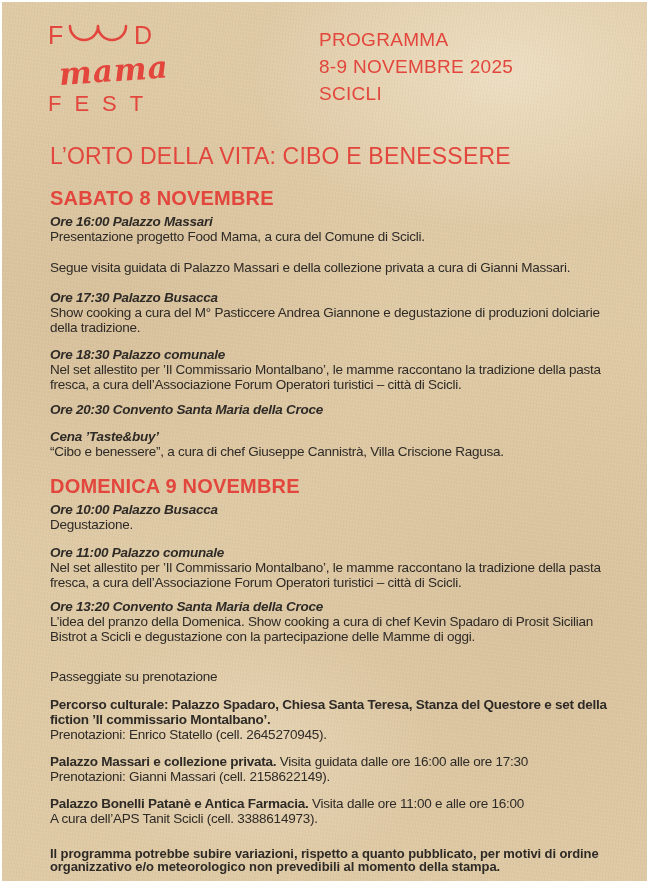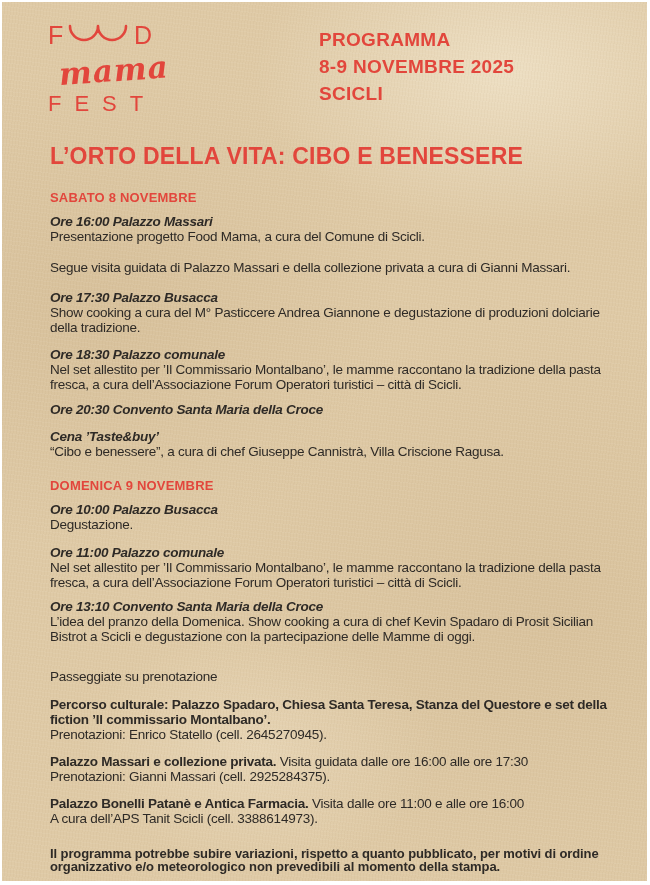--- a/index.html
+++ b/index.html
@@ -28,34 +28,34 @@
     overflow:hidden;
   }
   .logo{position:absolute; left:45px; top:16px;}
   .lg-thin{font-family:"Liberation Sans",sans-serif; font-weight:400; font-size:25px; fill:var(--red);}
   .lg-arc{fill:none; stroke:var(--red); stroke-width:2.6; stroke-linecap:round;}
   .lg-mama{font-family:"DejaVu Serif",serif; font-style:italic; font-weight:bold; font-size:31px; fill:var(--red); letter-spacing:1px;}
   .lg-fest{font-family:"Liberation Sans",sans-serif; font-weight:400; font-size:22px; fill:var(--red); letter-spacing:13px;}
 
   .program{
     position:absolute; left:317px; top:24px;
-    color:var(--red); font-weight:bold; font-size:19px; line-height:27px;
+    color:var(--red); font-weight:normal; font-size:19px; line-height:27px;
     letter-spacing:.3px;
   }
   .title{
     position:absolute; left:48px; top:141px;
-    color:var(--red); font-weight:bold; font-size:23px; letter-spacing:.2px;
+    color:var(--red); font-weight:normal; font-size:23px; letter-spacing:.2px;
     white-space:nowrap;
   }
   .content{
     position:absolute; left:48px; top:187px; width:572px;
     color:var(--ink); font-size:13.5px; line-height:15px; letter-spacing:-0.25px;
   }
   .day-title{
-    color:var(--red); font-weight:bold; font-size:13px; line-height:18px;
+    color:var(--red); font-weight:bold; font-size:20px; line-height:18px;
     margin-bottom:7px; letter-spacing:.2px;
   }
   .day-sunday{margin-top:18px;}
   .event{margin-bottom:13px;}
   .event .h{font-weight:bold;font-style:italic;}
   .ev-0{margin-bottom:16px;}
   .ev-1{margin-bottom:15px;}
   .ev-2{margin-bottom:12px;}
   .ev-3{margin-bottom:10px;}
   .ev-4{margin-bottom:12px;}
@@ -131,34 +131,34 @@
       <div class="h">Ore 10:00 Palazzo Busacca</div>
       <div>Degustazione.</div>
     </div>
 
     <div class="event dv-1">
       <div class="h">Ore 11:00 Palazzo comunale</div>
       <div>Nel set allestito per ’Il Commissario Montalbano’, le mamme raccontano la tradizione della pasta fresca, a cura dell’Associazione Forum Operatori turistici – città di Scicli.</div>
     </div>
 
     <div class="event">
-      <div class="h">Ore 13:10 Convento Santa Maria della Croce</div>
+      <div class="h">Ore 13:20 Convento Santa Maria della Croce</div>
       <div>L’idea del pranzo della Domenica. Show cooking a cura di chef Kevin Spadaro di Prosit Sicilian Bistrot a Scicli e degustazione con la partecipazione delle Mamme di oggi.</div>
     </div>
 
     <div class="walks-title">Passeggiate su prenotazione</div>
 
     <div class="walk">
       <div><b class="b">Percorso culturale: Palazzo Spadaro, Chiesa Santa Teresa, Stanza del Questore e set della fiction ’Il commissario Montalbano’.</b><span></span></div>
       <div>Prenotazioni: Enrico Statello (cell. 2645270945).</div>
     </div>
 
     <div class="walk">
       <div><b class="b">Palazzo Massari e collezione privata.</b><span> Visita guidata dalle ore 16:00 alle ore 17:30</span></div>
-      <div>Prenotazioni: Gianni Massari (cell. 2925284375).</div>
+      <div>Prenotazioni: Gianni Massari (cell. 2158622149).</div>
     </div>
 
     <div class="walk">
       <div><b class="b">Palazzo Bonelli Patanè e Antica Farmacia.</b><span> Visita dalle ore 11:00 e alle ore 16:00</span></div>
       <div>A cura dell’APS Tanit Scicli (cell. 3388614973).</div>
     </div>
 
   </div>
 
   <div class="footer">Il programma potrebbe subire variazioni, rispetto a quanto pubblicato, per motivi di ordine organizzativo e/o meteorologico non prevedibili al momento della stampa.</div>

